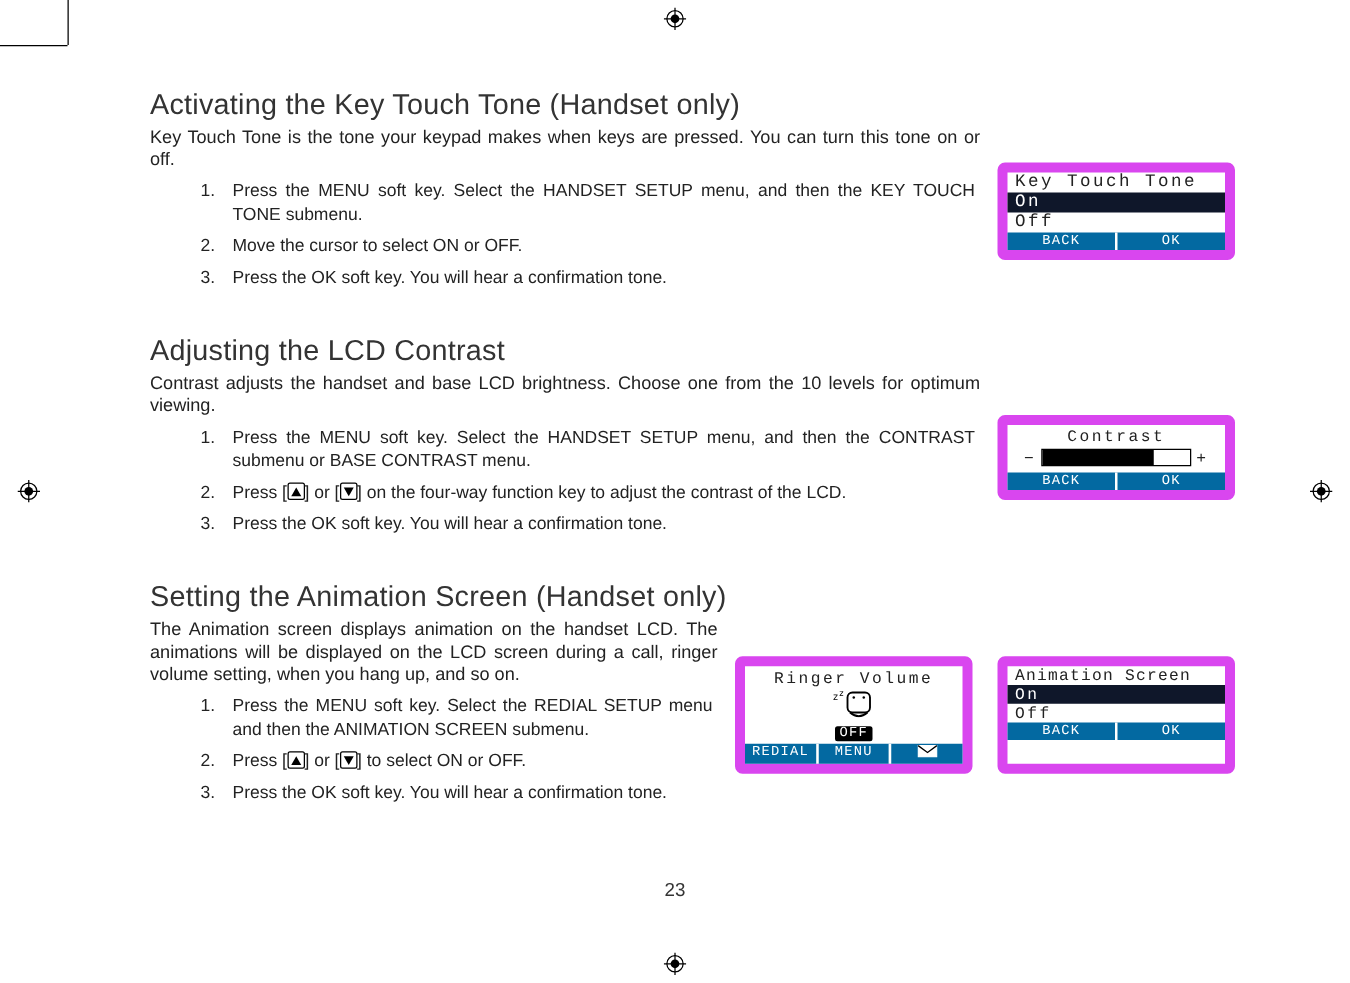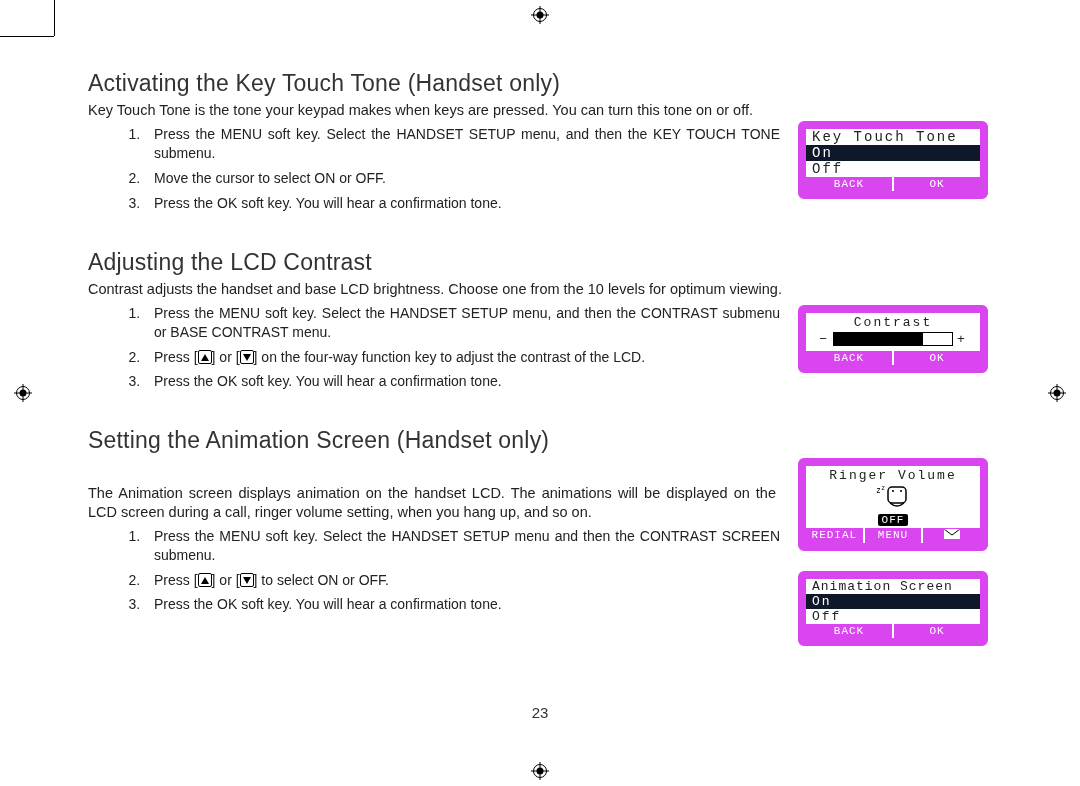--- a/index.html
+++ b/index.html
@@ -11,21 +11,21 @@
   .reg svg { width: 18px; height: 18px; display: block; }
   .reg.top   { left: 531px; top: 6px; }
   .reg.bot   { left: 531px; top: 762px; }
   .reg.left  { left: 14px;  top: 384px; }
   .reg.right { left: 1048px; top: 384px; }
   .crop-v { position: absolute; width: 1px; height: 36px; background: #000; left: 54px; top: 0; }
   .crop-h { position: absolute; height: 1px; width: 54px; background: #000; left: 0; top: 36px; }
 
   .content { position: absolute; left: 88px; top: 70px; width: 900px; }
 
-  .section { margin-bottom: 30px; }
+  .section { margin-bottom: 30px; margin-left: 32px; }
   h2 { font-size: 23px; font-weight: 500; color: #333; letter-spacing: 0.2px; margin-bottom: 4px; }
   .lead { font-size: 14.5px; line-height: 1.25; text-align: justify; color: #222; }
   ol { margin-left: 56px; margin-top: 6px; font-size: 14px; line-height: 1.35; color: #222; padding-right: 4px; }
   ol li { margin-bottom: 6px; padding-left: 10px; text-align: justify; }
 
   .row { display: flex; align-items: center; gap: 14px; }
   .row .txt { flex: 1 1 auto; }
   .row .scr { flex: 0 0 auto; }
 
   .key { display: inline-block; border: 1px solid #000; border-radius: 2px; padding: 0 2px; line-height: 1; font-size: 12px; vertical-align: 1px; }
@@ -34,32 +34,32 @@
   .tri.down { border-left: 4px solid transparent; border-right: 4px solid transparent; border-top: 7px solid #000; }
 
   .pagenum { position: absolute; left: 0; right: 0; top: 704px; text-align: center; font-size: 15px; color: #333; }
 
   
   .lcd { border: 8px solid #d946ef; border-radius: 6px; width: 190px; background: #fff; font-family: "Courier New", monospace; letter-spacing: 2px; font-size: 14px; }
   .lcd .lcd-title { text-align: center; padding: 2px 0 0; letter-spacing: 2px; }
   .lcd .lcd-line { padding: 0 6px; }
   .lcd .lcd-line.sel { background: #0f172a; color: #fff; }
   .lcd .lcd-bar { display: flex; }
-  .lcd .lcd-bar .seg { flex: 1; background: #d946ef; color: #fff; text-align: center; font-size: 11px; letter-spacing: 1px; padding: 1px 0; }
+  .lcd .lcd-bar .seg { flex: 1; background: #0369a1; color: #fff; text-align: center; font-size: 11px; letter-spacing: 1px; padding: 1px 0; }
   .lcd .lcd-bar .seg + .seg { border-left: 2px solid #fff; }
   .lcd .lcd-bar .seg.icon svg { height: 10px; }
   .lcd.small { font-size: 13px; }
   .lcd .contrast-row { display: flex; align-items: center; justify-content: center; gap: 4px; padding: 2px 6px 4px; }
   .lcd .cbar { width: 120px; height: 14px; border: 1px solid #000; position: relative; }
   .lcd .cbar .fill { position: absolute; left: 0; top: 0; bottom: 0; width: 75%; background: #000; }
 
   .lcd .ringer-body { text-align: center; padding-bottom: 2px; }
   .lcd .ringer-body .off { display: inline-block; background: #000; color: #fff; font-size: 11px; letter-spacing: 1px; padding: 0 4px; border-radius: 2px; margin-top: 2px; vertical-align: bottom; }
 
-  .stack { display: flex; flex-direction: column; gap: 20px; }
+  .stack { display: flex; gap: 20px; }
 
   .s3 .lead, .s1 .lead { max-width: 688px; }
   .s2 .row .txt ol, .s3 .row .txt ol { max-width: 640px; }
 </style>
 </head>
 <body>
 
 <div class="page">
 
   <div class="crop-v"></div>
@@ -155,21 +155,21 @@
         </div>
       </div>
     </div>
 
     <div class="section s3">
       <h2>Setting the Animation Screen (Handset only)</h2>
       <div class="row">
         <div class="txt">
           <p class="lead">The Animation screen displays animation on the handset LCD. The animations will be displayed on the LCD screen during a call, ringer volume setting, when you hang up, and so on.</p>
           <ol>
-            <li>Press the MENU soft key. Select the HANDSET SETUP menu and then the CONTRAST SCREEN submenu.</li>
+            <li>Press the MENU soft key. Select the REDIAL SETUP menu and then the ANIMATION SCREEN submenu.</li>
             <li>
               <span>Press [</span><span class="key"><span class="tri up"></span></span><span>] or [</span><span class="key"><span class="tri down"></span></span><span>] to select ON or OFF.</span>
             </li>
             <li>Press the OK soft key. You will hear a confirmation tone.</li>
           </ol>
         </div>
         <div class="scr stack">
           <div class="lcd small">
             <div class="lcd-title">Ringer Volume</div>
             <div class="ringer-body">

